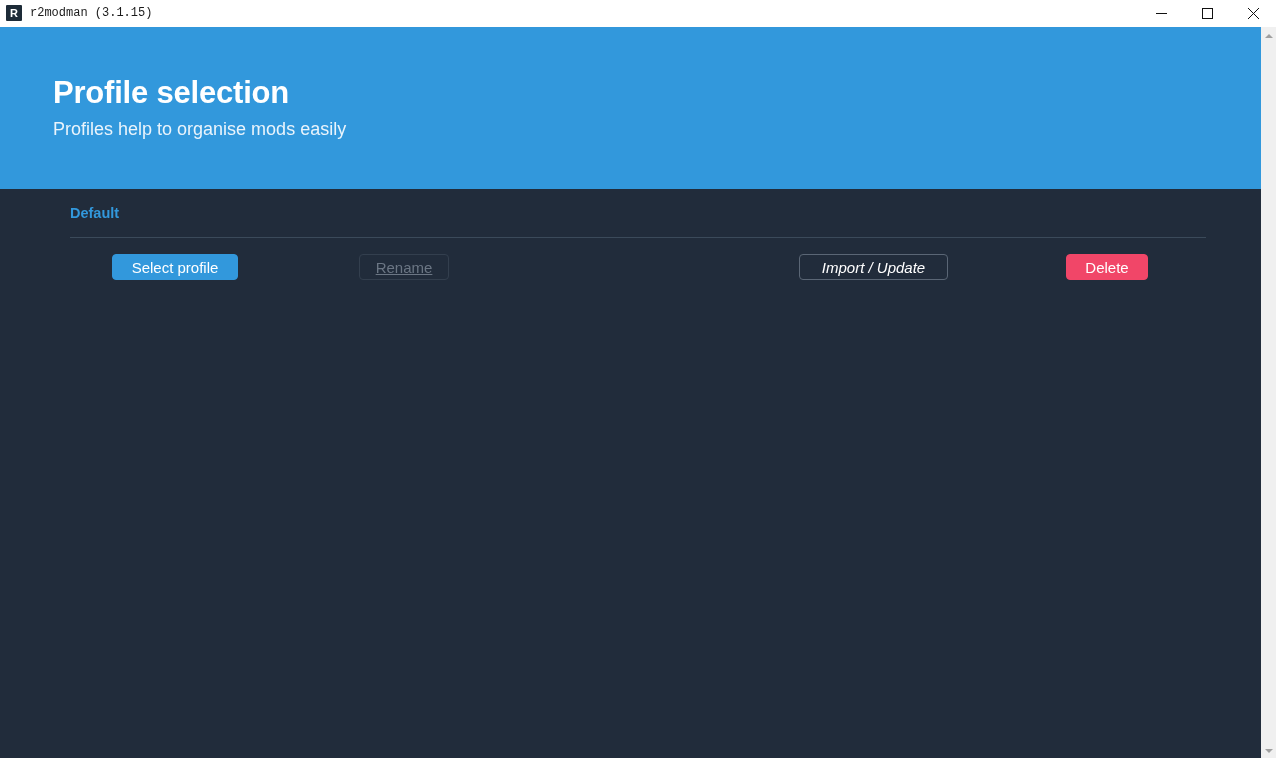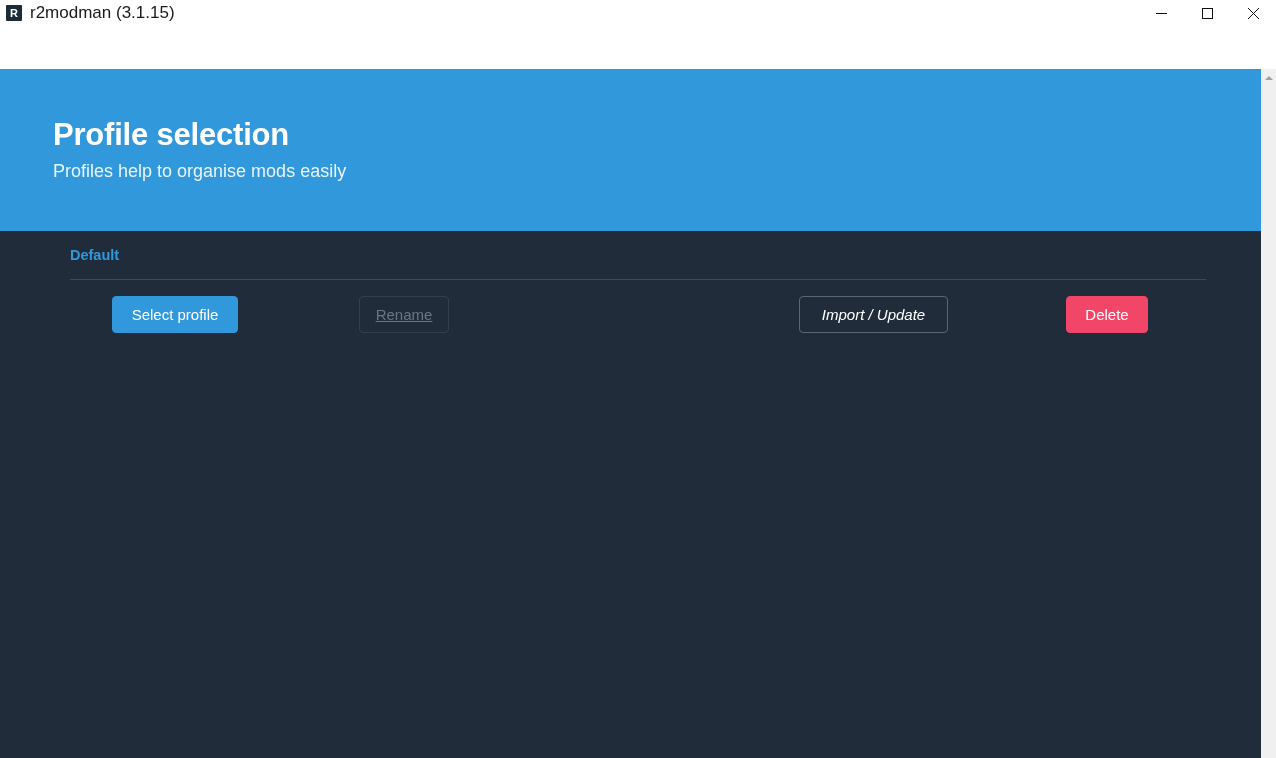--- a/index.html
+++ b/index.html
@@ -46,23 +46,23 @@
     background: #1d2b38;
     color: #ffffff;
     font-size: 11px;
     font-weight: bold;
     line-height: 16px;
     text-align: center;
     border-radius: 1px;
     font-family: "Liberation Sans", sans-serif;
   }
   .app-title {
-    font-size: 17px;
+    font-size: 12px;
     color: #1a1a1a;
-    font-family: Liberation Sans, sans-serif;
+    font-family: Liberation Mono, monospace;
     white-space: nowrap;
   }
   .titlebar-controls {
     display: flex;
     height: 26px;
   }
   .win-btn {
     width: 46px;
     height: 26px;
     display: flex;
@@ -72,21 +72,20 @@
   }
   .win-btn svg { display: block; }
 
   
   .viewport {
     position: relative;
     flex: 1;
     display: flex;
     overflow: hidden;
     background: #4d7c0f;
-    margin-top: 42px;
   }
   .content {
     position: relative;
     width: 1261px;
     height: 732px;
     background: #212c3b;
     overflow: hidden;
   }
 
   
@@ -140,21 +139,21 @@
   
   .button-row {
     position: relative;
     height: 70px;
     width: 1136px;
     margin-left: 70px;
   }
   .btn {
     position: absolute;
     top: 12px;
-    height: 37px;
+    height: 26px;
     box-sizing: border-box;
     border-radius: 4px;
     font-size: 15px;
     font-family: "Liberation Sans", sans-serif;
     display: flex;
     align-items: center;
     justify-content: center;
     padding: 0 18px;
     white-space: nowrap;
     cursor: pointer;

